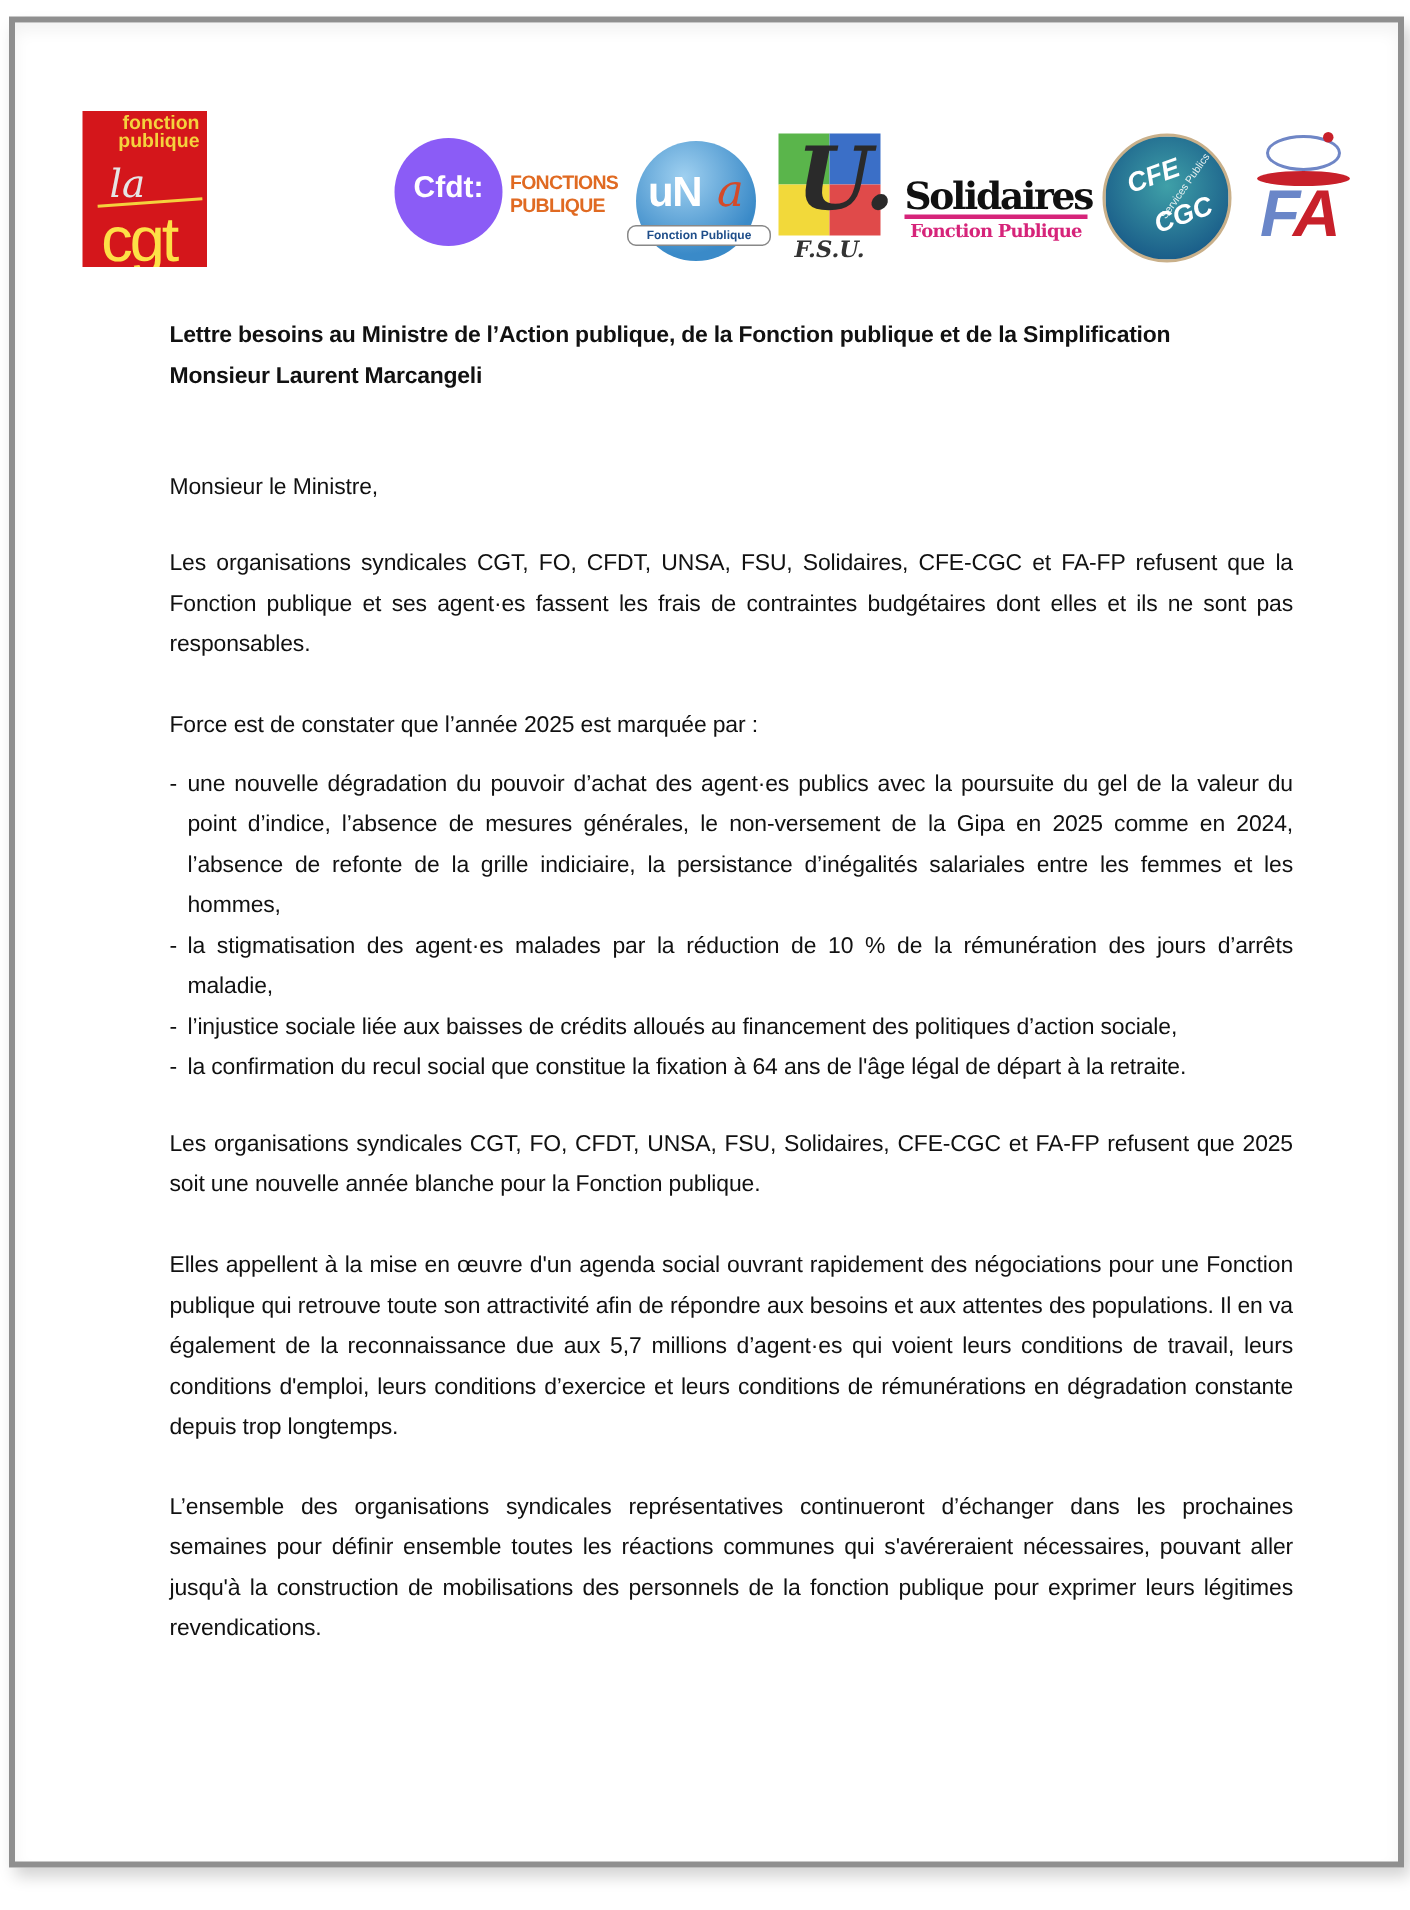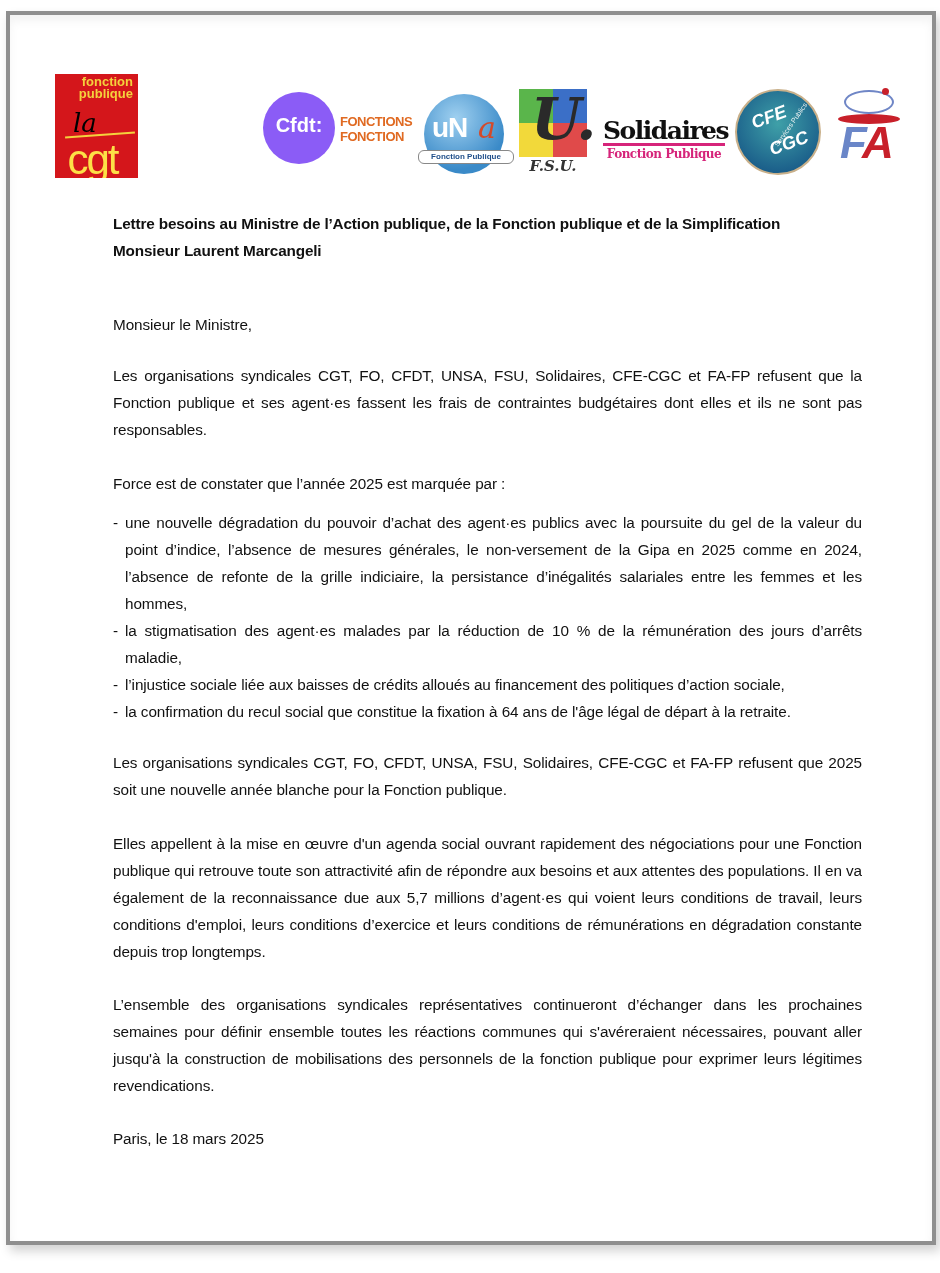--- a/index.html
+++ b/index.html
@@ -8,21 +8,21 @@
     position:absolute; left:6px; top:11px; width:922px; height:1226px;
     border:4px solid #8f8f8f; background:#ffffff;
     box-shadow: 4px 6px 10px rgba(0,0,0,0.18), inset 0 6px 10px rgba(0,0,0,0.05);
   }
   .logos { position:absolute; left:0; top:0; width:940px; height:200px; }
   .logo { position:absolute; }
 
   
   .cgt { left:55px; top:74px; width:83px; height:104px; background:#d4161b; color:#fff; overflow:hidden; }
   .cgt .fp { position:absolute; left:12px; top:2px; width:66px; color:#f4d23d; font-weight:bold; font-size:13px; line-height:12px; text-align:right; }
-  .cgt .la { position:absolute; left:18px; top:34px; color:#000000; font-family:"DejaVu Serif", serif; font-style:italic; font-size:26px; }
+  .cgt .la { position:absolute; left:18px; top:34px; color:#e5e5e5; font-family:"DejaVu Serif", serif; font-style:italic; font-size:26px; }
   .cgt .la-line { position:absolute; left:10px; top:60px; width:70px; height:2px; background:#f4d23d; transform:rotate(-4deg); }
   .cgt .word { position:absolute; left:0; bottom:-6px; width:75px; text-align:center; color:#fde047; font-weight:normal; font-size:42px; letter-spacing:-2px; }
 
   
   .fo { left:152px; top:78px; width:86px; height:98px; }
   .fo .ring { position:absolute; left:4px; top:0; width:76px; height:76px; border-radius:50%; border:3px solid #d63a3a; box-sizing:border-box; }
   .fo .txt { position:absolute; left:4px; top:14px; width:76px; text-align:center; color:#d42a2a; font-weight:bold; font-style:italic; font-size:34px; letter-spacing:-2px; }
   .fo .sub { position:absolute; left:0; top:87px; width:86px; text-align:center; color:#d42a2a; font-size:7px; font-weight:bold; }
 
   
@@ -96,21 +96,21 @@
     <div class="word">cgt</div>
   </div>
 
 
   <div class="logo cfdt">
     <div class="disc">
         <span>Cfdt:</span>
       </div>
     <div class="side">
       <div>FONCTIONS</div>
-      <div>FONCTION</div>
+      <div>PUBLIQUE</div>
     </div>
   </div>
 
   <div class="logo unsa">
     <div class="disc">
       <span>uN</span>
       <i>a</i>
     </div>
     <div class="band">Fonction Publique</div>
   </div>
@@ -161,14 +161,13 @@
     <li><span class="dash">-</span><span>l’injustice sociale liée aux baisses de crédits alloués au financement des politiques d’action sociale,</span></li>
     <li><span class="dash">-</span><span>la confirmation du recul social que constitue la fixation à 64 ans de l'âge légal de départ à la retraite.</span></li>
   </ul>
 
   <p class="p-refus2">Les organisations syndicales CGT, FO, CFDT, UNSA, FSU, Solidaires, CFE-CGC et FA-FP refusent que 2025 soit une nouvelle année blanche pour la Fonction publique.</p>
 
   <p class="p-appel">Elles appellent à la mise en œuvre d'un agenda social ouvrant rapidement des négociations pour une Fonction publique qui retrouve toute son attractivité afin de répondre aux besoins et aux attentes des populations. Il en va également de la reconnaissance due aux 5,7 millions d’agent·es qui voient leurs conditions de travail, leurs conditions d'emploi, leurs conditions d’exercice et leurs conditions de rémunérations en dégradation constante depuis trop longtemps.</p>
 
   <p class="p-ensemble">L’ensemble des organisations syndicales représentatives continueront d’échanger dans les prochaines semaines pour définir ensemble toutes les réactions communes qui s'avéreraient nécessaires, pouvant aller jusqu'à la construction de mobilisations des personnels de la fonction publique pour exprimer leurs légitimes revendications.</p>
 
-  <p class="p-date">Paris, le 18 mars 2025</p>
 </div>
 
 </body></html>

